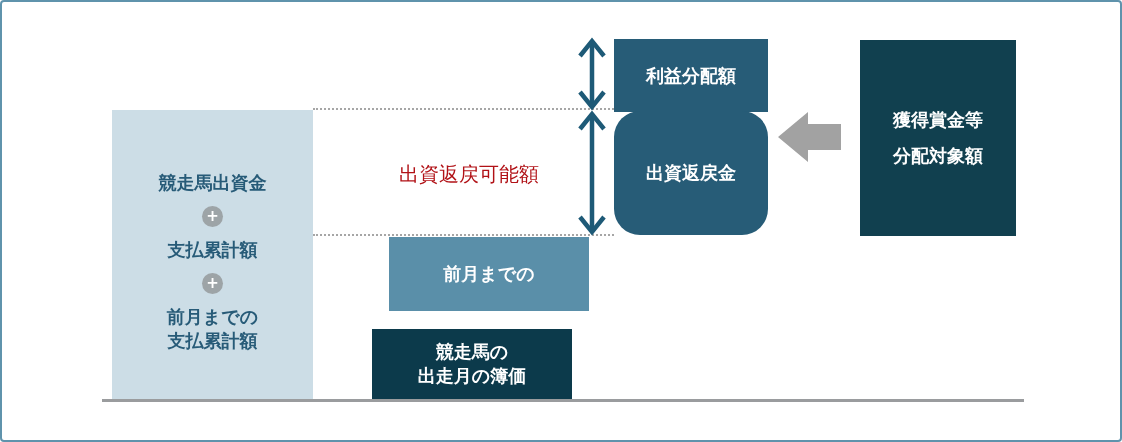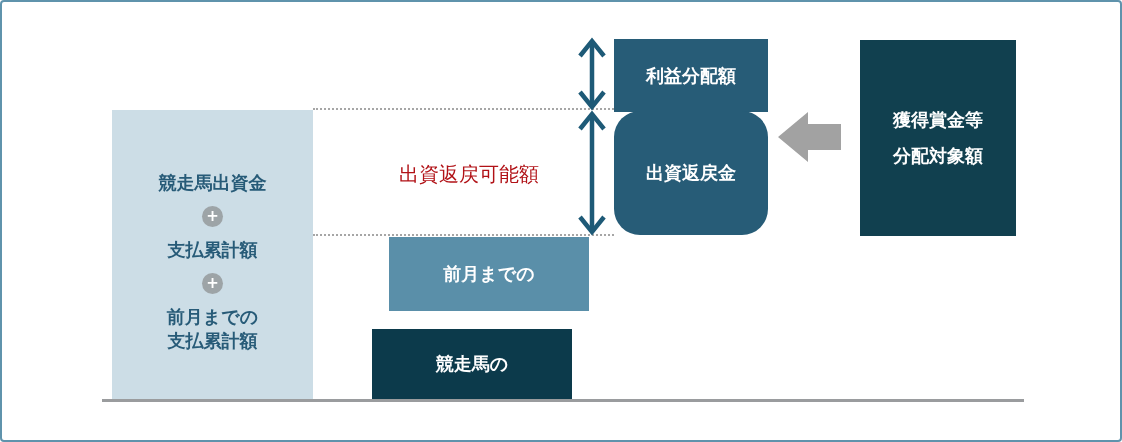--- a/index.html
+++ b/index.html
@@ -92,20 +92,21 @@
   <div class="abs box fill-box refund-box">
     <span>出資返戻金</span>
   </div>
 
   <div class="abs box fill-box prev-box">
     <span>前月までの</span>
   </div>
 
   <div class="abs box fill-box book-box">
     <span>競走馬の</span>
+    <span>出走月の簿価</span>
   </div>
 
   <div class="abs box fill-box prize-box">
     <span>獲得賞金等</span>
     <span>分配対象額</span>
   </div>
 
   <div class="abs baseline"></div>
 
   <svg class="abs arrow-layer" viewBox="0 0 1122 442" xmlns="http://www.w3.org/2000/svg">

